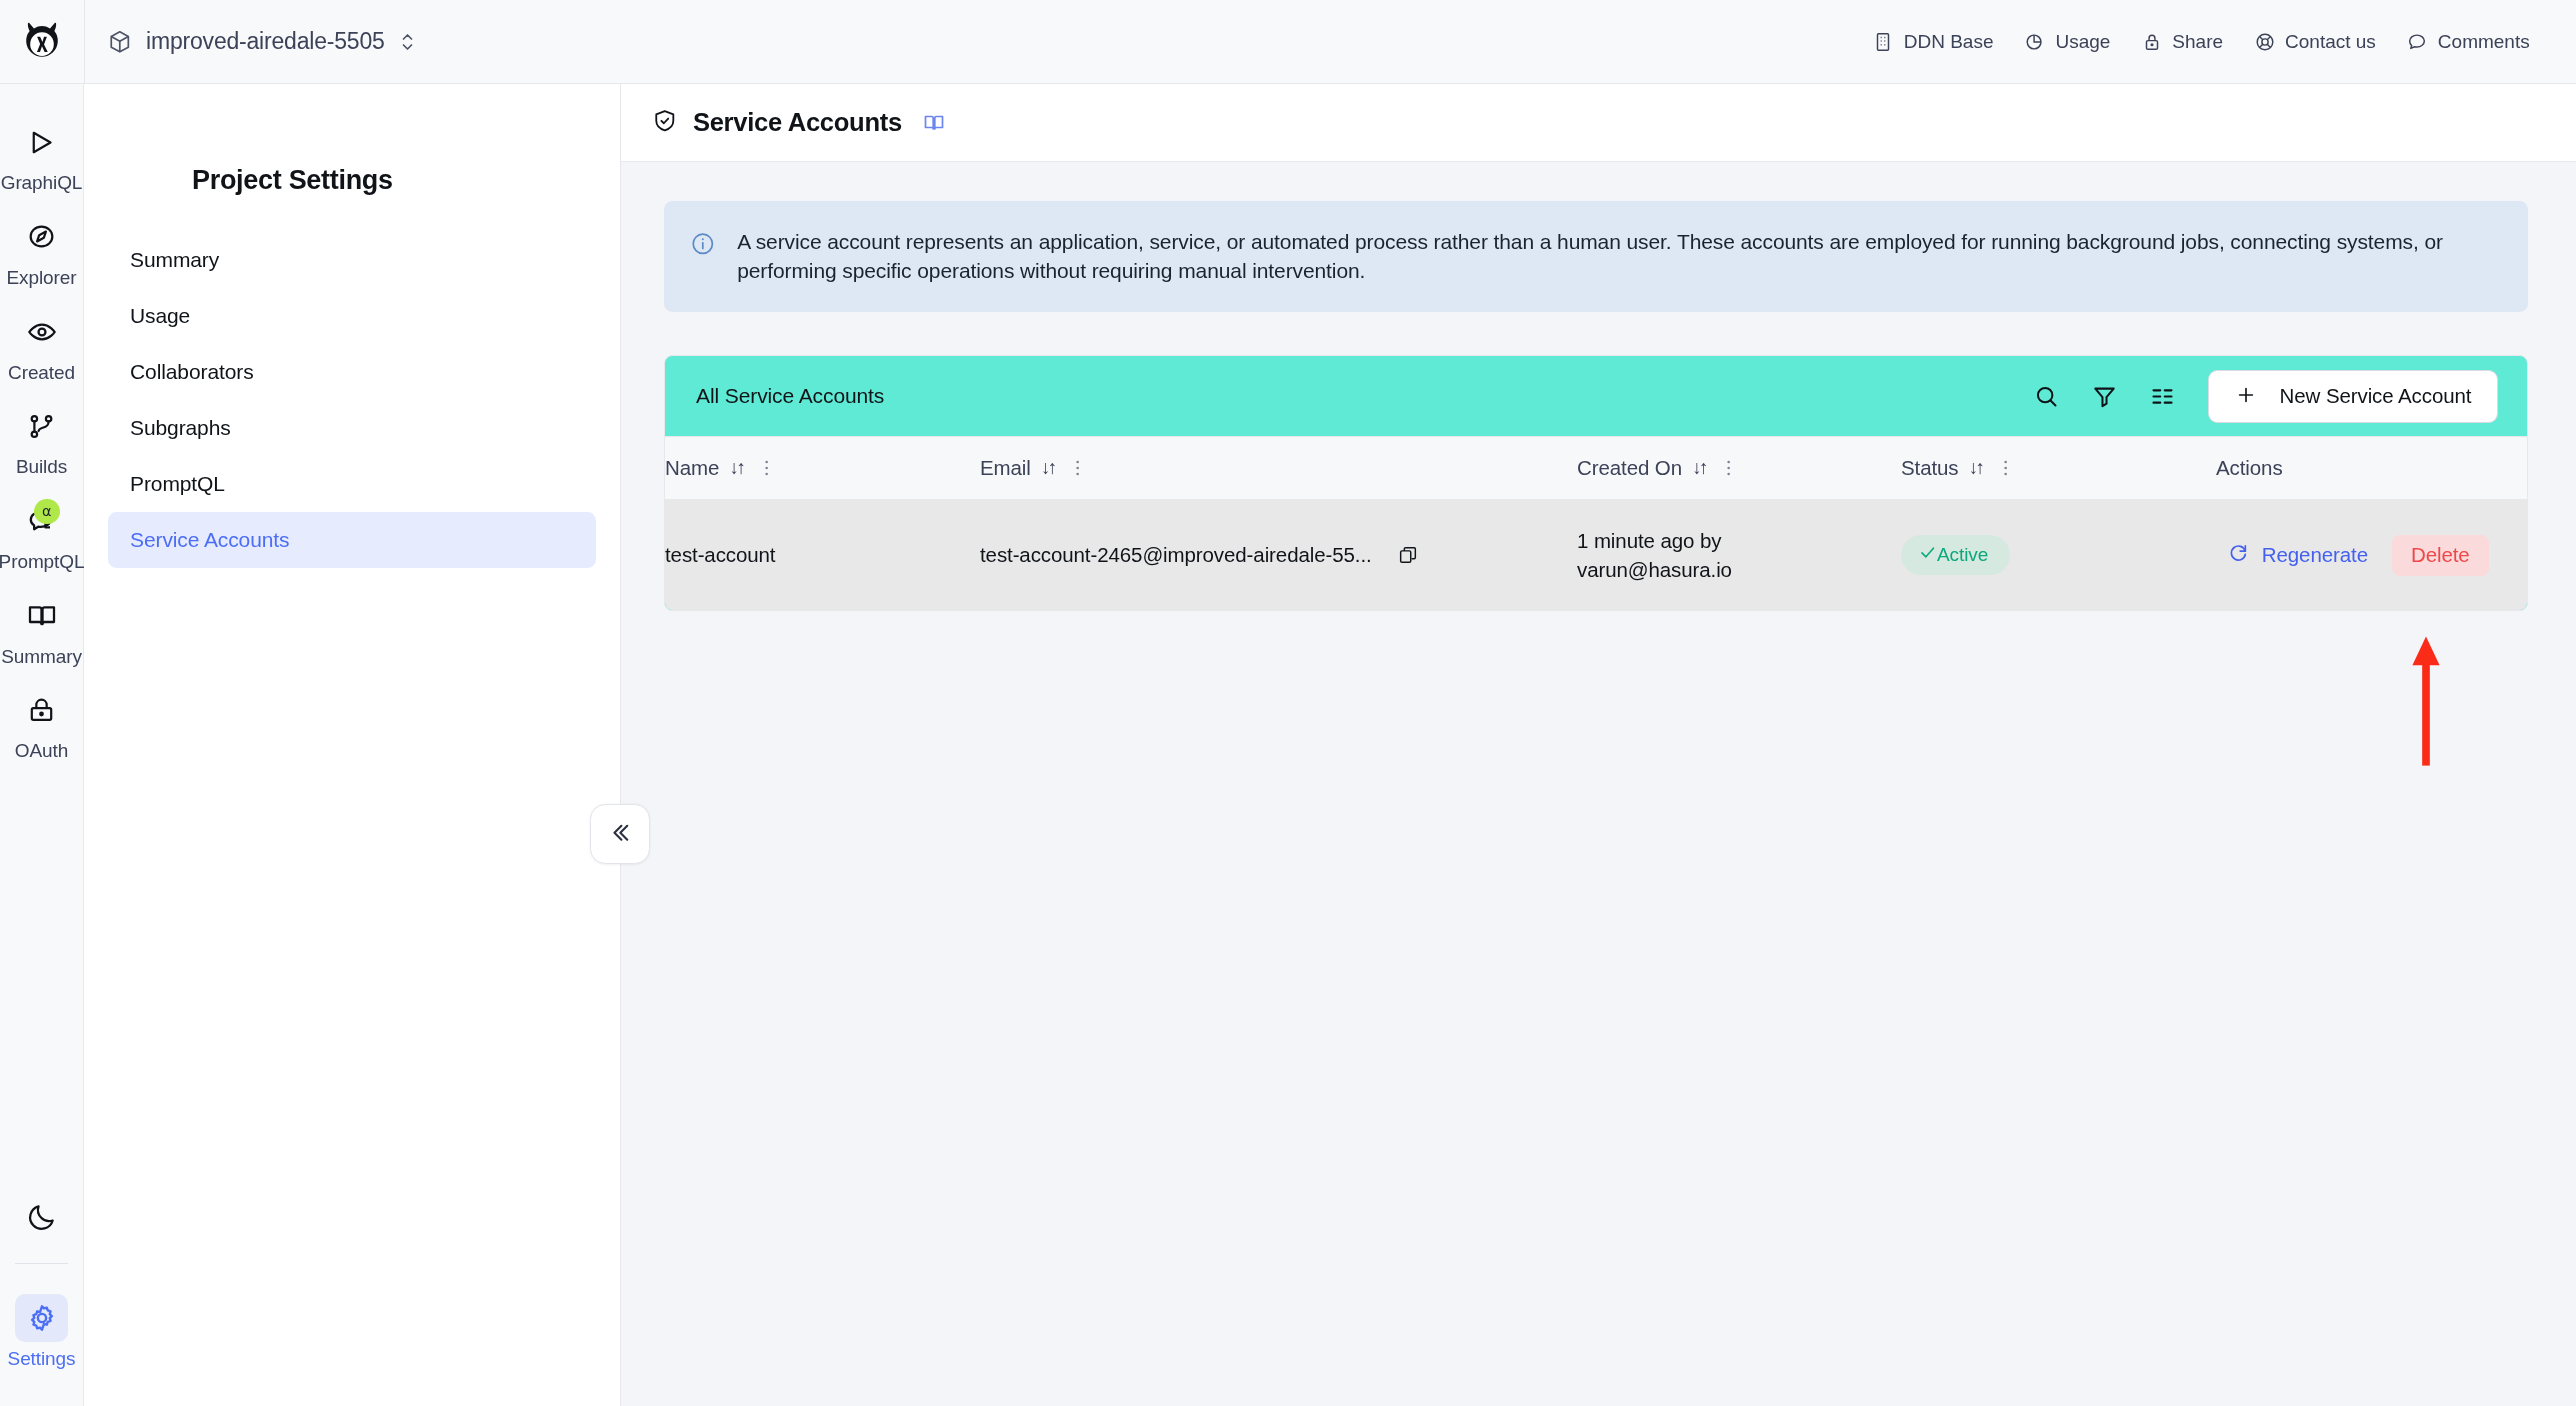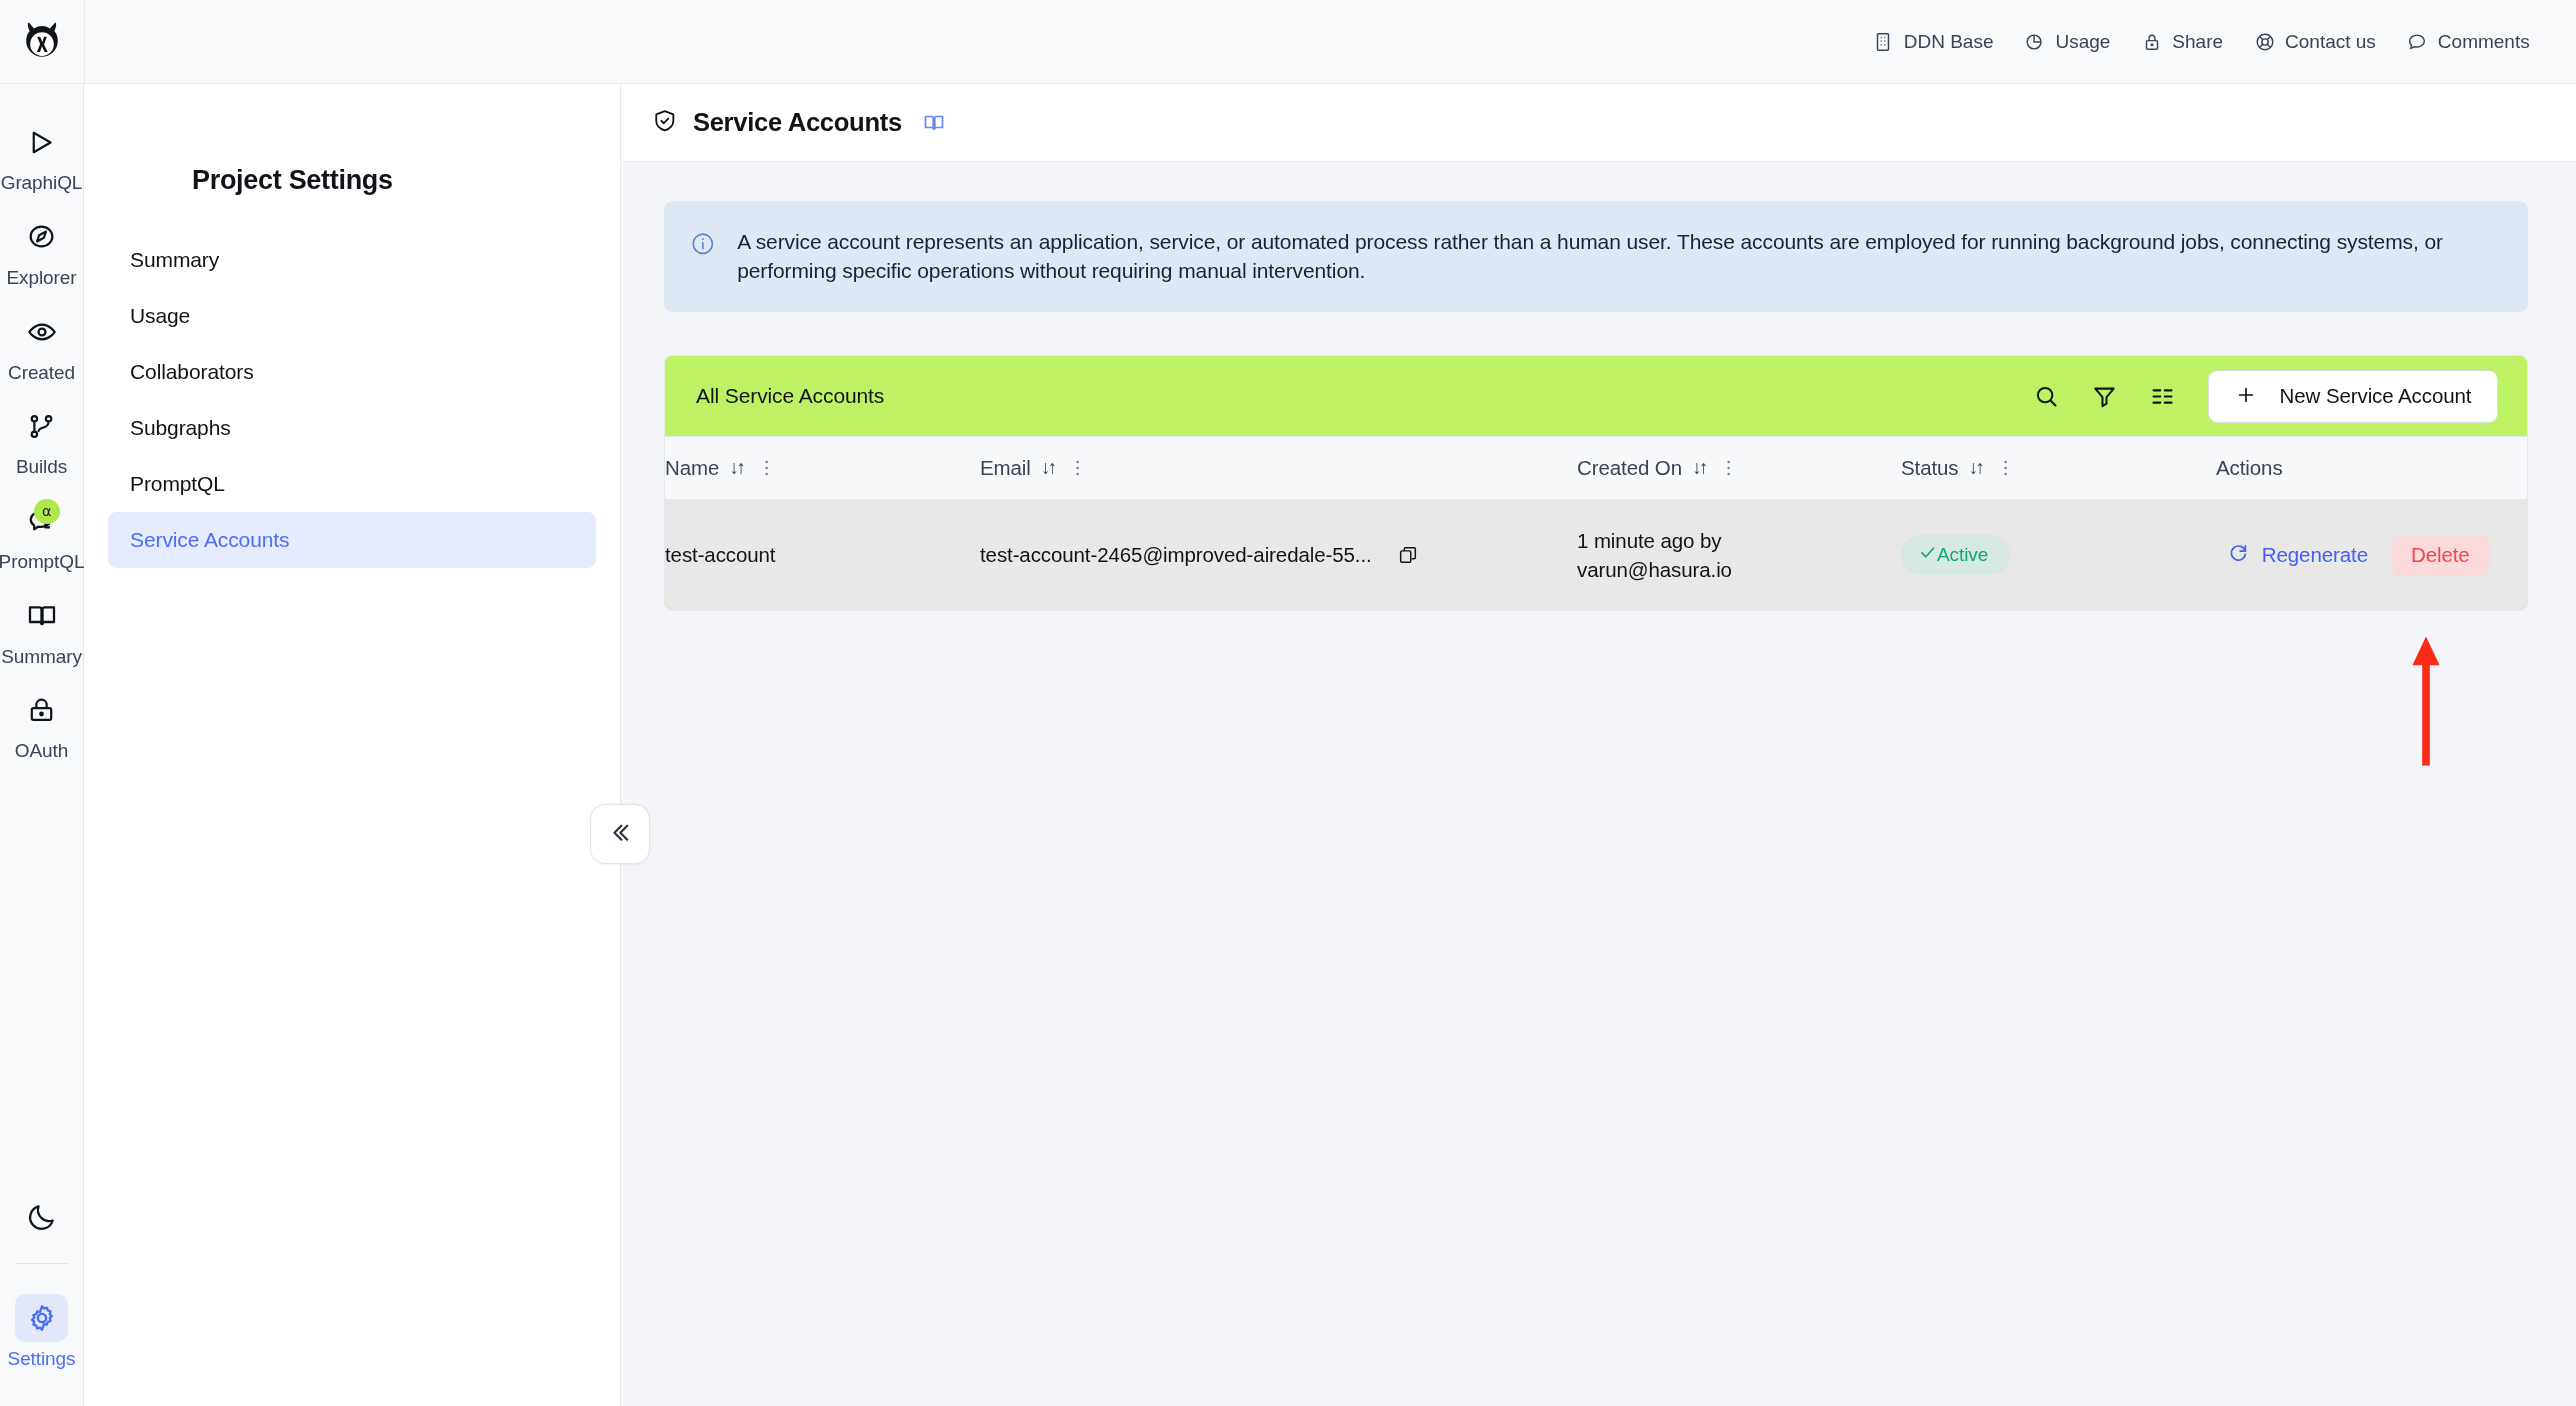--- a/index.html
+++ b/index.html
@@ -139,21 +139,21 @@
     padding: 25.6px 32px 27px 25.6px;
     margin-bottom: 43px;
   }
   .info-banner .ib-icon { flex: 0 0 auto; padding-top: 4.3px; }
   .info-banner .ib-text {
     font-size: 21px; line-height: 1.40; color: #1b2230; letter-spacing: -0.1px;
     max-width: 1756px;
   }
 
   .table-card {
-    background: #bef264; border-radius: 8.5px;
+    background: #5eead4; border-radius: 8.5px;
     border: 0.9px solid #e6e8ec;
     overflow: hidden;
   }
   .table-toolbar {
     height: 80px; display: flex; align-items: center;
     padding: 0 29px 0 31px;
   }
   .toolbar-title { font-size: 21px; color: #101418; letter-spacing: -0.1px; }
   .toolbar-spacer { flex: 1 1 auto; }
   .icon-btn {
@@ -230,20 +230,36 @@
   <div class="topbar">
     <div class="logo-cell">
       <svg width="46" height="46" viewBox="0 0 32 32" fill="none">
         <path d="M6.2 3.2 C6.0 5.2 6.6 7.0 7.4 8.4 A11 11 0 1 0 24.6 8.4 C25.4 7.0 26.0 5.2 25.8 3.2 C25.8 2.6 25.1 2.4 24.7 2.9 L21.6 6.6 A11 11 0 0 0 10.4 6.6 L7.3 2.9 C6.9 2.4 6.2 2.6 6.2 3.2 Z" fill="#101418"></path>
         <circle cx="16" cy="17.5" r="8.2" fill="#ffffff"></circle>
         <path d="M12.6 12.4 h2.1 l1.6 3.6 1.1-3.6 h2.0 l-2.0 5.4 2.6 5.2 h-2.2 l-1.8-4.0 -1.4 4.0 h-2.1 l2.2-5.6 z" fill="#101418"></path>
       </svg>
     </div>
     <div class="topbar-sep"></div>
 
+    <div class="project-chip">
+      <span class="cube">
+        <svg width="25.6" height="25.6" viewBox="0 0 24 24" fill="none" stroke="#4d5566" stroke-width="1.6" stroke-linejoin="round">
+          <path d="M12 2.6 20 7 v10 l-8 4.4 -8-4.4 V7 z"></path>
+          <path d="M4 7l8 4.4L20 7"></path>
+            <path d="M12 11.4V21.4"></path>
+        </svg>
+      </span>
+      <span class="project-name">improved-airedale-5505</span>
+      <span class="chev-updown">
+        <svg width="19" height="22" viewBox="0 0 16 22" fill="none" stroke="#4d5566" stroke-width="1.7" stroke-linecap="round" stroke-linejoin="round">
+          <path d="M4 8l4-4 4 4"></path>
+            <path d="M4 14l4 4 4-4"></path>
+        </svg>
+      </span>
+    </div>
 
     <div class="topbar-spacer"></div>
 
     <div class="topnav">
       <div class="topnav-item">
         <span>
           <svg width="22" height="22" viewBox="0 0 24 24" fill="none" stroke="#3c4257" stroke-width="1.6">
             <rect x="6" y="3" width="12" height="18" rx="1"></rect>
             <path d="M9.5 7h1M13.5 7h1M9.5 11h1M13.5 11h1M9.5 15h1M13.5 15h1"></path>
           </svg>

